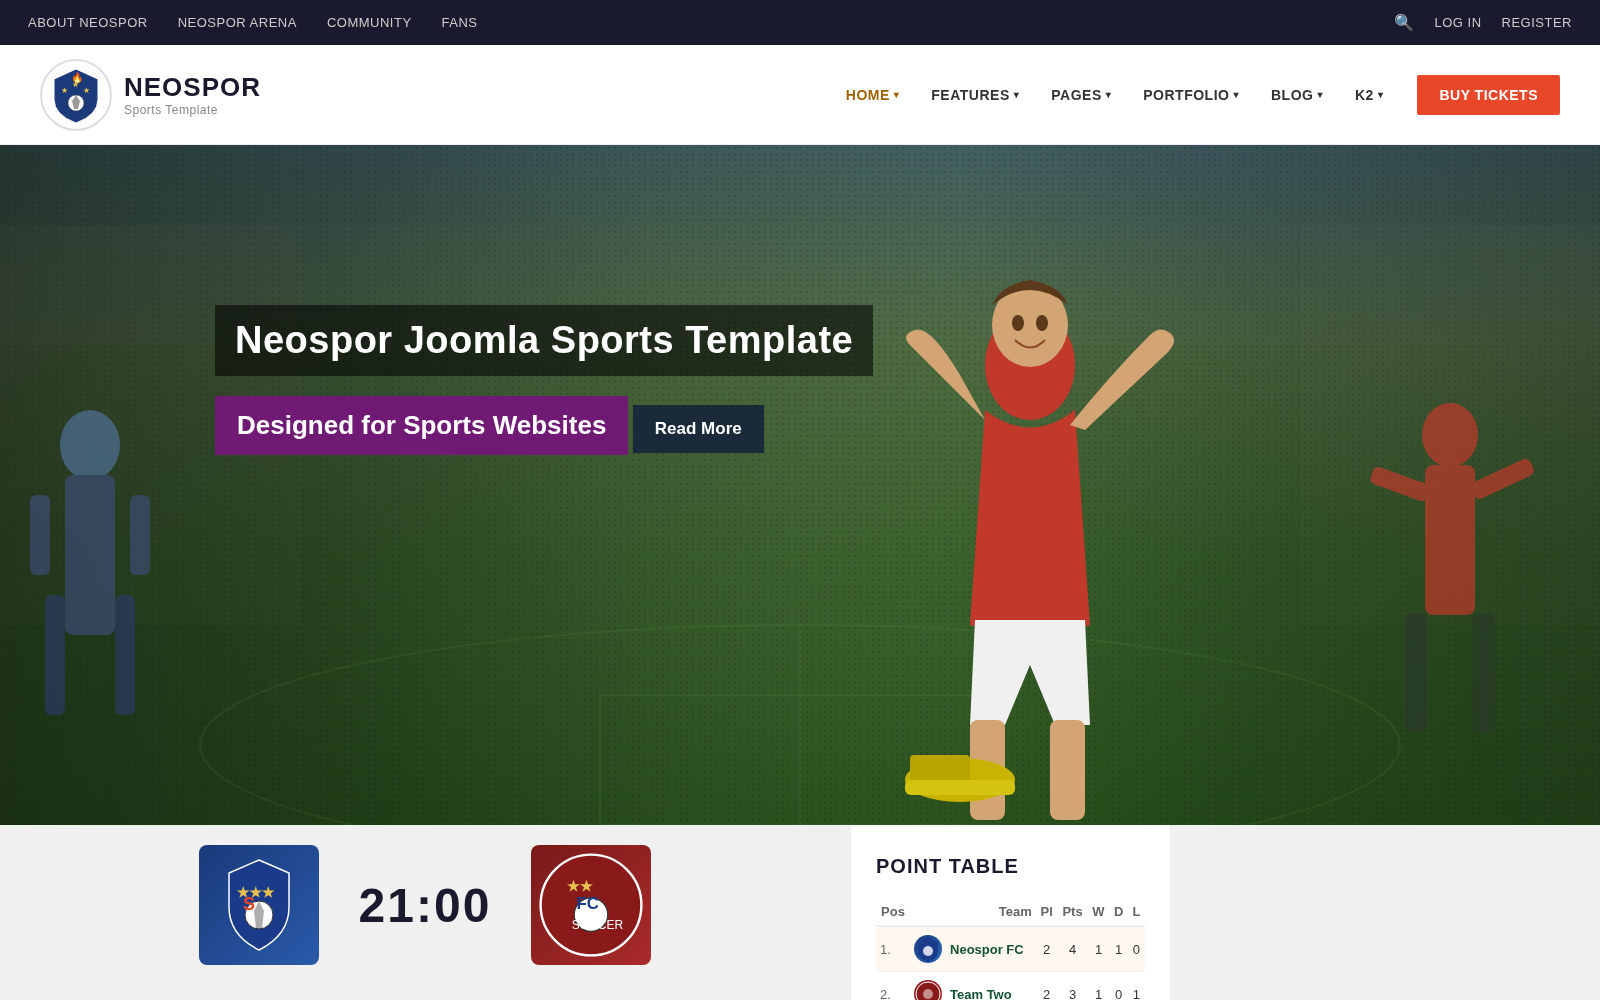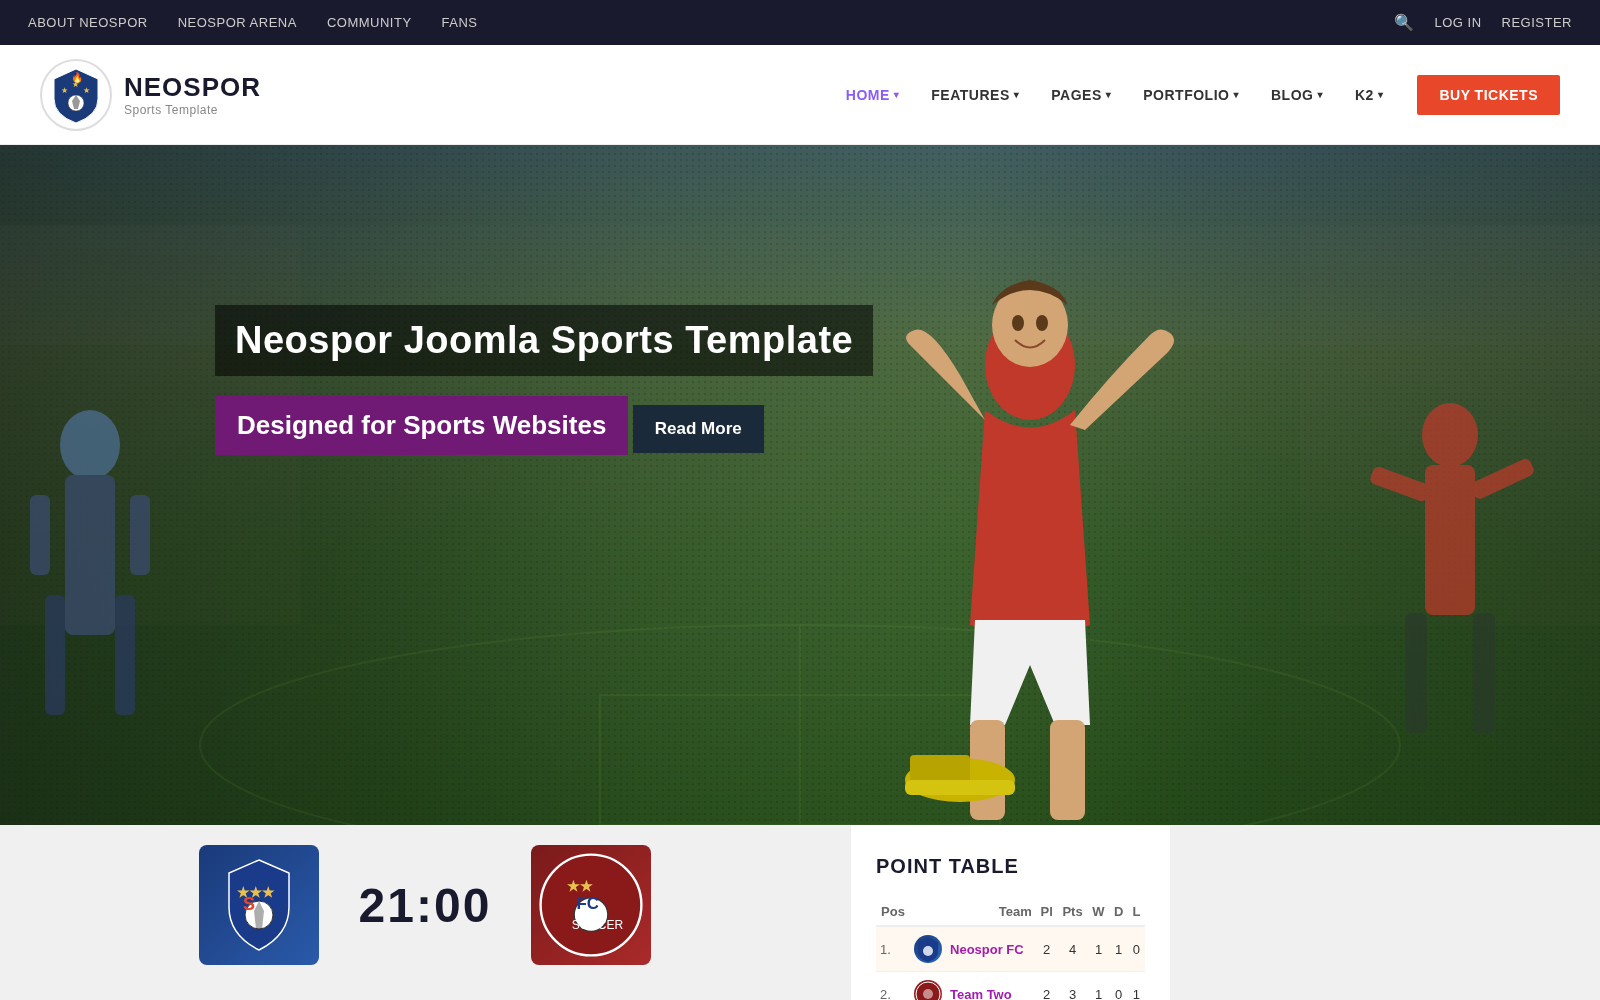--- a/index.html
+++ b/index.html
@@ -47,21 +47,21 @@
     .logo-icon svg { width: 60px; height: 60px; }
     .logo-text-area { display: flex; flex-direction: column; justify-content: space-between; }
     .logo-name { font-size: 26px; font-weight: 900; color: #1a1a2e; letter-spacing: 1px; }
     .logo-sub { font-size: 12px; color: #888; letter-spacing: 0.5px; }
     .main-menu { display: flex; align-items: center; gap: 4px; }
     .main-menu a {
       text-decoration: none; font-size: 14px; font-weight: 600;
       padding: 10px 14px; color: #333; letter-spacing: 0.5px;
       display: flex; align-items: center; gap: 4px;
     }
-    .main-menu a.active { color: #8b5cf6; }
+    .main-menu a.active { color: #a16207; }
     .main-menu a .caret { font-size: 10px; }
     .buy-tickets {
       background: #e8472a; color: #fff; border: none; padding: 12px 22px;
       font-size: 14px; font-weight: 700; cursor: pointer; border-radius: 2px;
       letter-spacing: 0.5px; margin-left: 16px;
     }
 
     
     .hero {
       position: relative;
@@ -220,21 +220,21 @@
     .pt-table td { padding: 8px 4px; border-bottom: 1px solid #f0f0f0; }
     .pt-table td:not(:nth-child(2)):not(:first-child) { text-align: center; }
     .team-cell { display: flex; align-items: center; gap: 8px; }
     .team-badge {
       width: 28px; height: 28px; border-radius: 50%;
       background: linear-gradient(135deg, #1a3a7a, #2a6abb);
       display: flex; align-items: center; justify-content: center;
       font-size: 8px; color: #fff; font-weight: 700;
     }
     .rank-num { color: #666; font-size: 13px; }
-    .team-name-text { font-weight: 600; color: #a21caf; }
+    .team-name-text { font-weight: 600; color: #14532d; }
     .pt-num { color: #333; }
     .highlight-row { background: #fff8f0; }
   </style>
 </head>
 <body>
 
 <nav class="top-nav">
   <div class="top-nav-left">
     <a href="#">ABOUT NEOSPOR</a>
     <a href="#">NEOSPOR ARENA</a>

